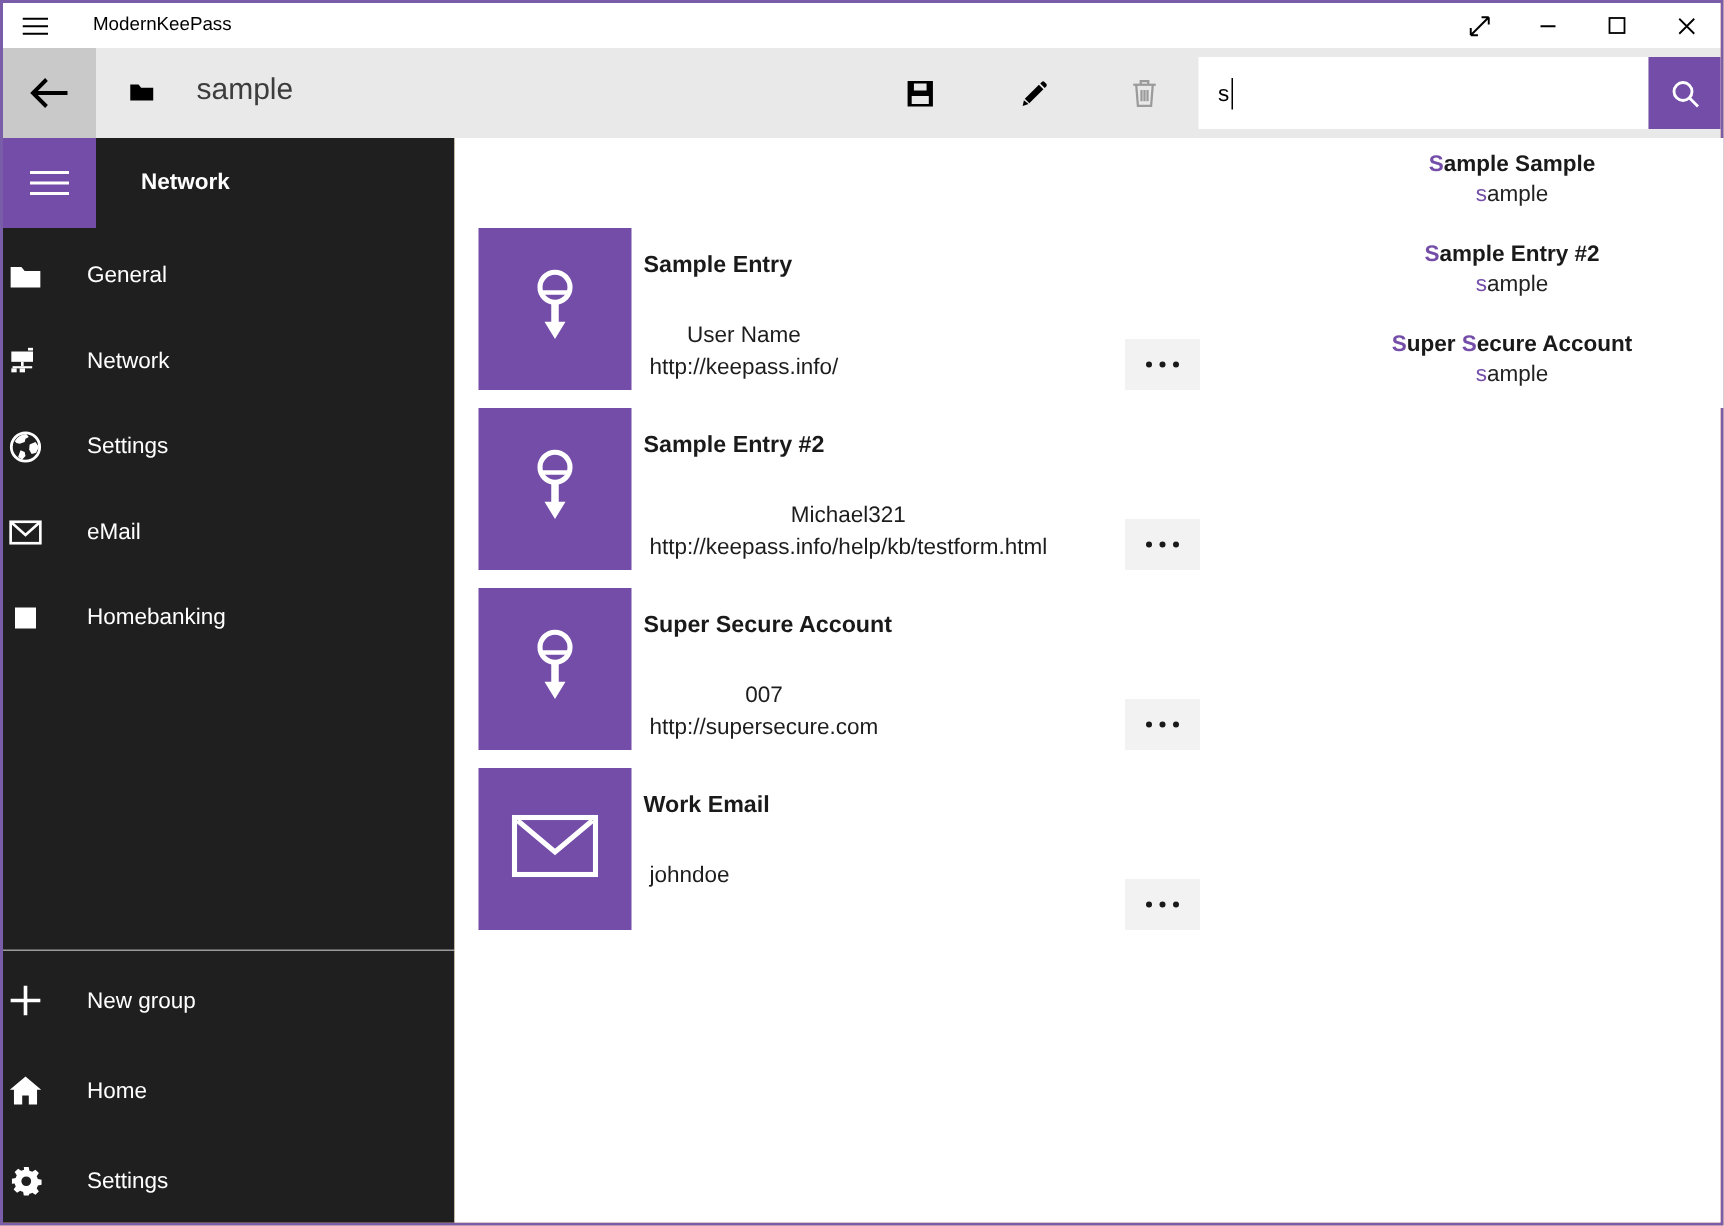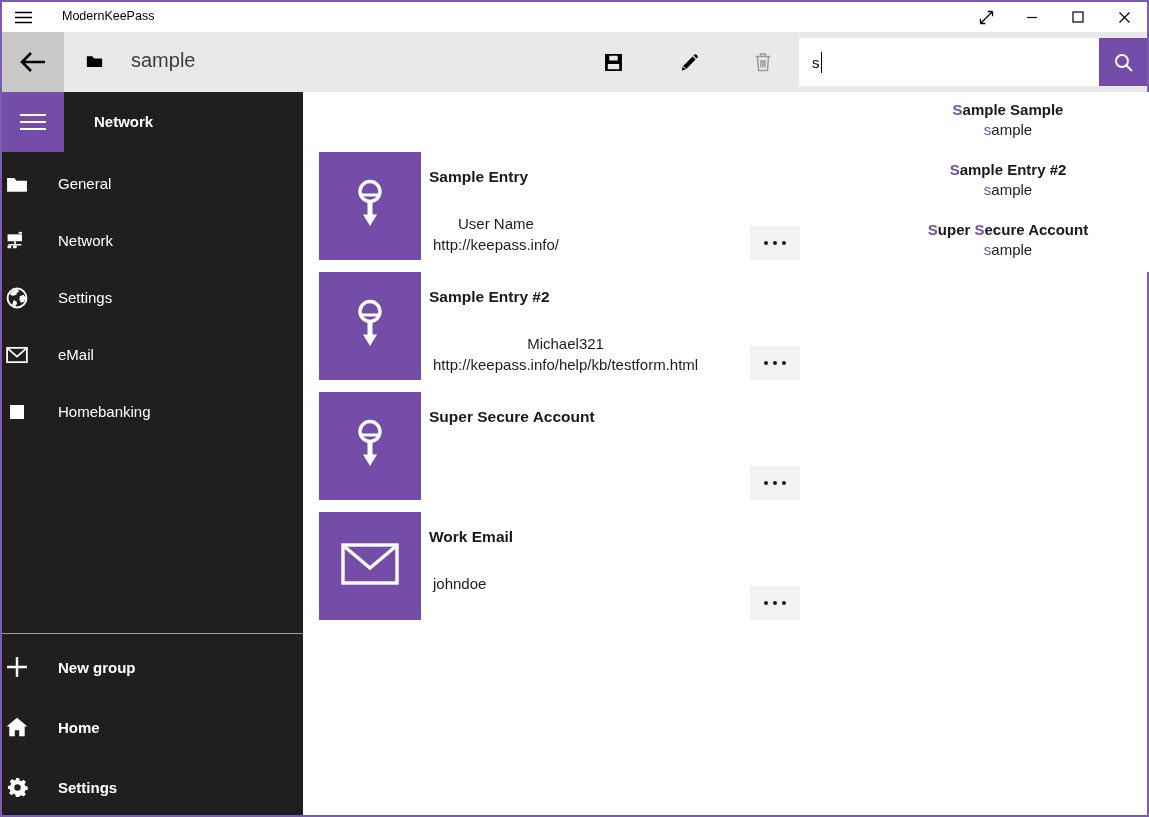--- a/index.html
+++ b/index.html
@@ -37,21 +37,21 @@
                     padding-left:18px; cursor:pointer; }
   .pane-hamburger span { display:block; width:26px; height:2.2px; background:#fff; }
   .groups-heading { position:absolute; left:92px; top:0; height:60px; line-height:60px;
                     font-size:15px; font-weight:bold; color:#fff; }
   .groups-list { position:absolute; left:0; right:0; top:63px; }
   .nav-item { height:57px; display:flex; align-items:center; padding-left:3px; cursor:pointer; }
   .nav-icon { width:24px; display:flex; justify-content:center; color:#fff; }
   .nav-label { margin-left:29px; font-size:15px; color:#fff; }
   .sidebar-footer { position:absolute; left:0; right:0; top:541px; border-top:1px solid #9b9b9b; padding-top:3px; }
   .sidebar-footer .nav-item { height:60px; }
-  .sidebar-footer .nav-label { font-weight:bold; }
+  .sidebar-footer .nav-label { font-weight:normal; }
 
   
   .content { position:absolute; left:301px; top:90px; right:0; bottom:0; background:#fff; }
   .entries { position:absolute; left:16px; top:60px; width:481px; }
   .entry-row { position:relative; width:481px; height:108px; margin-bottom:12px; cursor:pointer; }
   .tile { position:absolute; left:0; top:0; width:102px; height:108px; background:#744da9;
           display:flex; align-items:center; justify-content:center; }
   .entry-title { position:absolute; left:110px; top:16px; font-size:15.5px; font-weight:bold; color:#1a1a1a; }
   .entry-lines { position:absolute; left:114px; top:47px; font-size:15px; color:#1d1d1d; line-height:21px;margin-top:14px; }
   .more-button { position:absolute; right:0; bottom:0; width:50px; height:34px; background:#f2f2f2;
@@ -273,20 +273,24 @@
         </div>
         <div class="entry-row">
           <div class="tile">
             <span><svg width="46" height="52" viewBox="0 0 46 52">
                 <circle cx="23" cy="13.5" r="10" fill="none" stroke="#fff" stroke-width="3.4"></circle>
                 <line x1="13.5" y1="17" x2="32.5" y2="17" stroke="#fff" stroke-width="3"></line>
                 <path fill="#fff" d="M20.5 23 h5 v13.5 h4.5 L23 48 l-7-11.5 h4.5 Z"></path>
               </svg></span>
           </div>
           <div class="entry-title">Super Secure Account</div>
+          <div class="entry-lines">
+            <div>007</div>
+            <div>http://supersecure.com</div>
+          </div>
           <button class="more-button">
             <i></i>
             <i></i>
             <i></i>
           </button>
         </div>
         <div class="entry-row">
           <div class="tile">
             <span><svg width="58" height="42" viewBox="0 0 58 42" fill="none" stroke="#fff" stroke-width="3.4">
                 <rect x="2" y="2" width="54" height="38"></rect>

